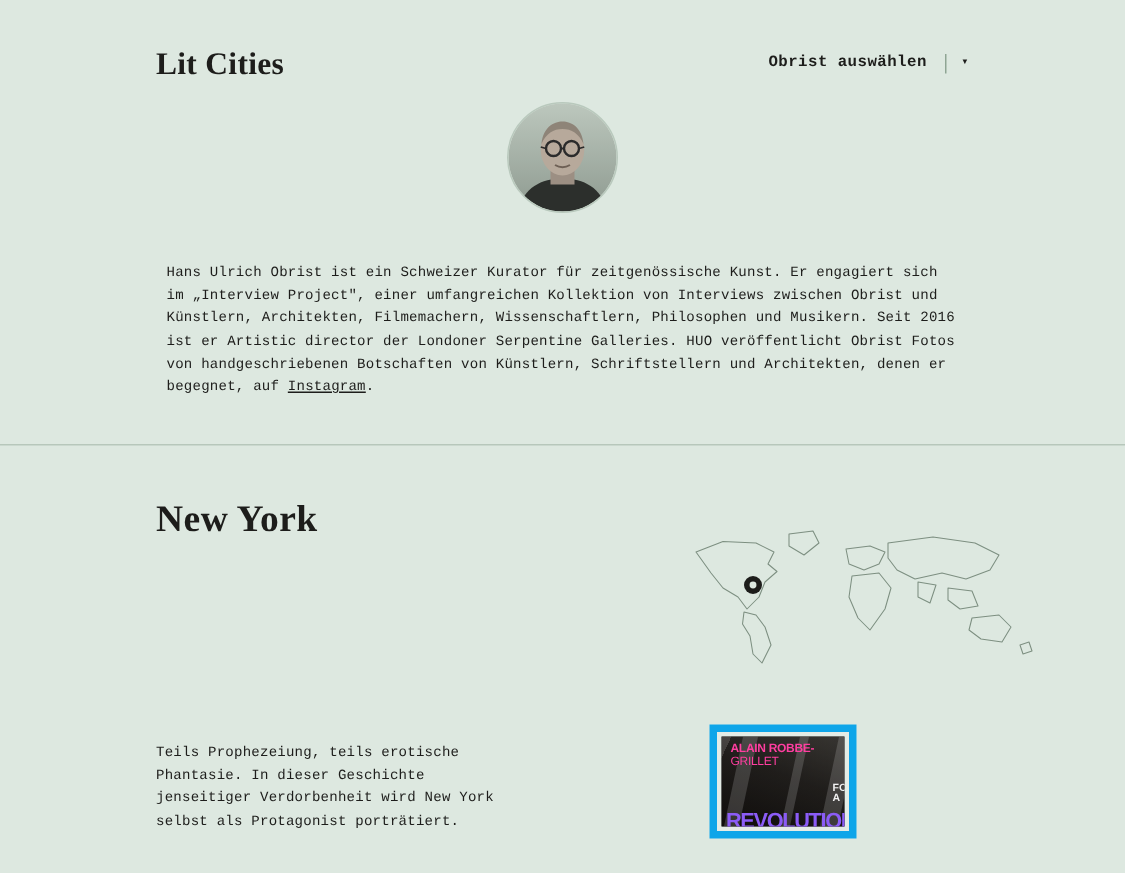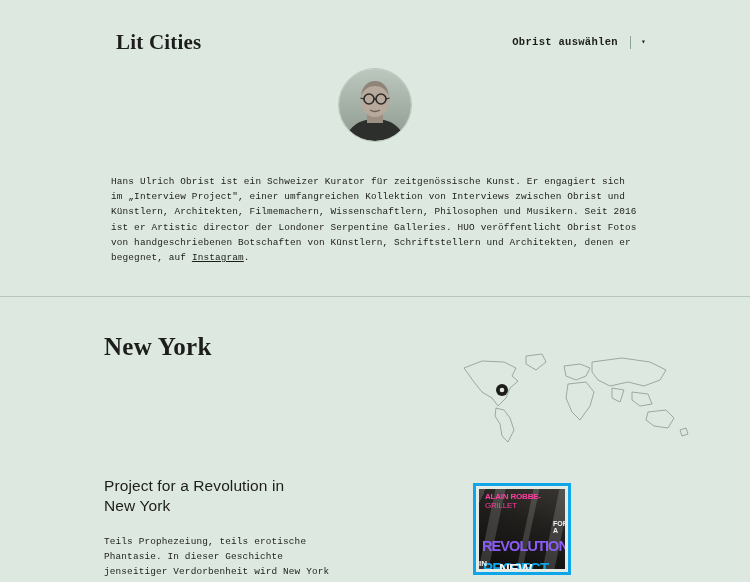--- a/index.html
+++ b/index.html
@@ -14,21 +14,21 @@
   .page {
     position: relative;
     width: 750px;
     height: 582px;
     background: #dde8e0;
   }
 
   
   .header {
     position: absolute;
-    top: 0; left: 12px; right: 0;
+    top: 0; left: 0; right: 0;
     height: 68px;
     display: flex;
     align-items: center;
     justify-content: space-between;
     padding: 16px 104px 0 104px;
   }
   .brand {
     font-family: "Liberation Serif", serif;
     font-weight: bold;
     font-size: 21px;
@@ -158,23 +158,23 @@
     margin-top: 18px;
     width: 240px;
   }
 
   
   .cover-wrap {
     position: absolute;
     left: 473px;
     top: 483px;
     width: 98px;
-    height: 92px;
+    height: 76px;
     overflow: hidden;
-    border: 3px solid #0ea5e9;
+    border: 5px solid #0ea5e9;
     background: #e4ece6;
     padding: 3px;
   }
   .cover {
     position: relative;
     width: 100%;
     height: 100%;
     background: #1b1b1b;
     overflow: hidden;
   }
@@ -331,21 +331,20 @@
 
         <path d="M228 82 L234 80 L236 86 L230 88 Z"></path>
       </g>
 
       <circle cx="50" cy="42" r="6" fill="#1d1d1b"></circle>
       <circle cx="50" cy="42" r="2.3" fill="#dde8e0"></circle>
     </svg>
   </div>
 
   <div class="book">
-    <div class="book-title">Project for a Revolution in New York</div>
     <div class="book-desc">Teils Prophezeiung, teils erotische Phantasie. In dieser Geschichte jenseitiger Verdorbenheit wird New York selbst als Protagonist porträtiert.</div>
   </div>
 
   <div class="cover-wrap">
     <div class="cover">
       <div class="photo"></div>
       <div class="streak" style="left:8px; top:0; width:10px; height:100%;"></div>
       <div class="streak" style="left:46px; top:0; width:6px; height:100%;"></div>
       <div class="streak" style="left:72px; top:0; width:12px; height:100%;"></div>
       <div class="c-line1">ALAIN ROBBE-</div>

